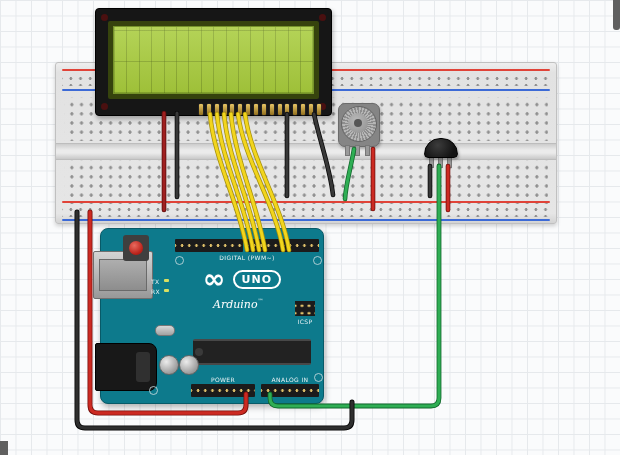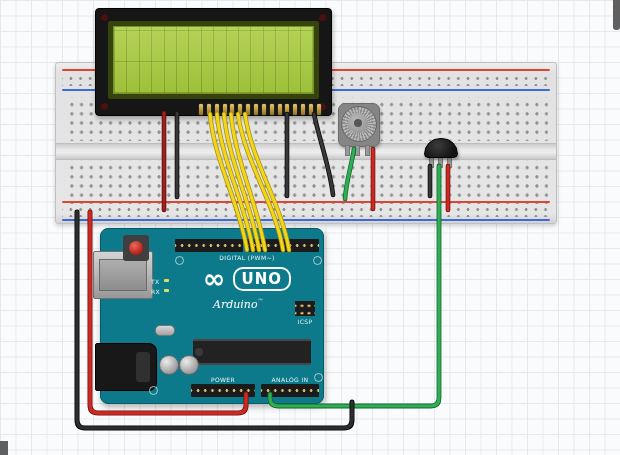--- a/index.html
+++ b/index.html
@@ -111,21 +111,21 @@
   .lbl-power{left:90px;top:147px;width:64px;text-align:center;}
   .lbl-analog{left:158px;top:147px;width:62px;text-align:center;}
   .lbl-tx{left:50px;top:49px;}
   .lbl-rx{left:50px;top:59px;}
   .lbl-icsp{left:190px;top:89px;width:28px;text-align:center;}
   .led{position:absolute;width:5px;height:3px;background:#d9e061;border-radius:1px;}
   .led-tx{left:63px;top:50px;} .led-rx{left:63px;top:60px;}
   .logo{position:absolute;left:102px;top:38px;display:flex;align-items:center;gap:7px;color:#ffffff;}
   .infinity{font-size:27px;line-height:24px;font-weight:bold;}
   .uno-pill{border:2px solid #ffffff;border-radius:10px;padding:1px 7px;
-    font-size:15px;font-weight:bold;letter-spacing:1px;}
+    font-size:11px;font-weight:bold;letter-spacing:1px;}
   .brandname{position:absolute;left:112px;top:68px;color:#ffffff;
     font-family:"DejaVu Serif", serif;font-style:italic;font-size:11px;}
   .brandname sup{font-size:6px;}
   .icsp{position:absolute;left:194px;top:72px;width:20px;height:15px;background:#1b1b1b;
     background-image:radial-gradient(circle,#dfc06a 1.2px,transparent 1.5px);
     background-size:7px 7.5px;background-position:3.5px 1px;}
   .chip{position:absolute;left:92px;top:110px;width:118px;height:22px;background:#222222;
     border-radius:2px;border-top:2px solid #484848;border-bottom:2px solid #484848;}
   .chip::after{content:"";position:absolute;left:2px;top:7px;width:8px;height:8px;border-radius:50%;background:#3a3a3a;}
   .cap{position:absolute;width:18px;height:18px;border-radius:50%;

